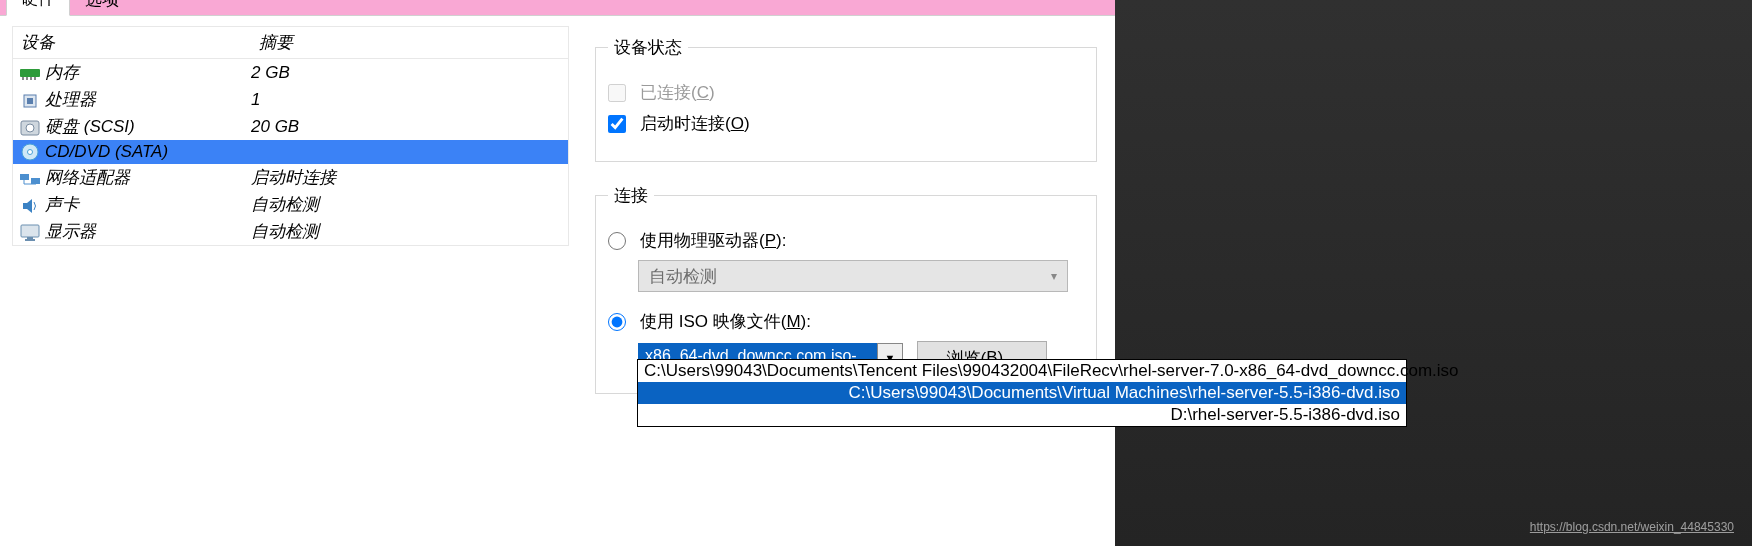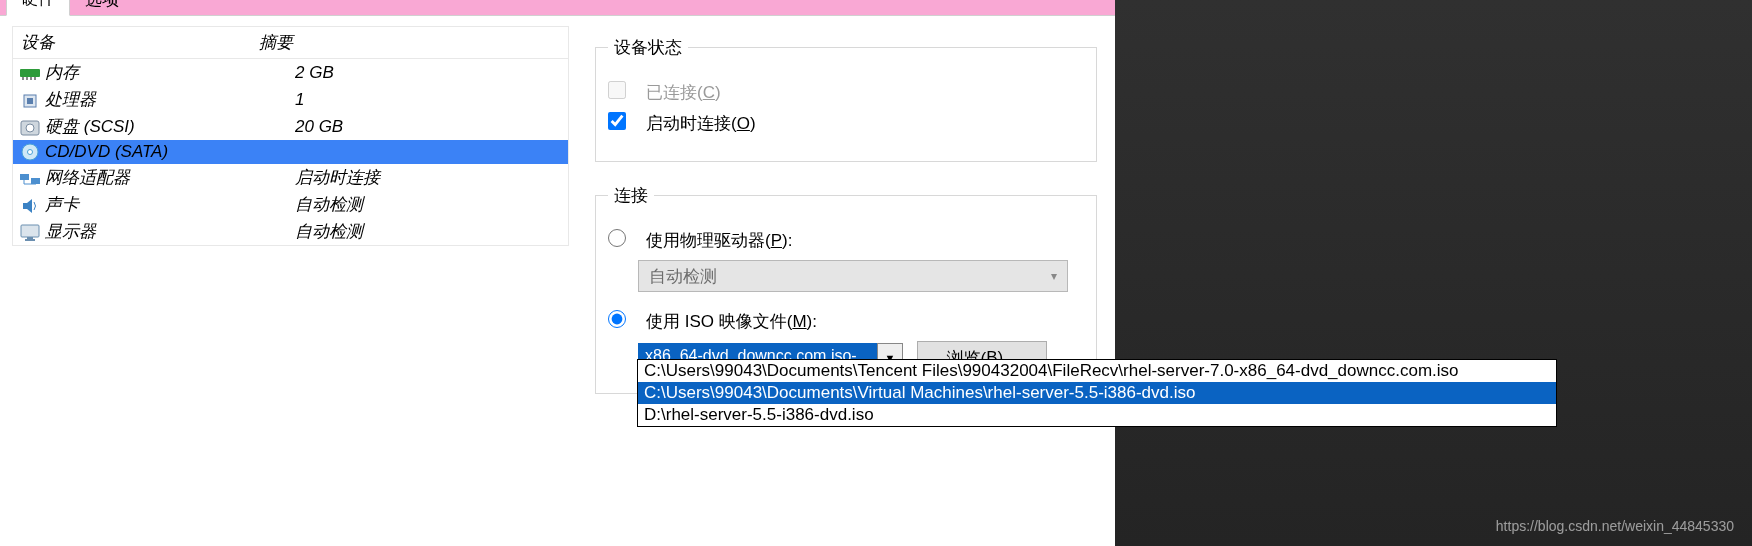--- a/index.html
+++ b/index.html
@@ -23,22 +23,23 @@
   }
   .right-backdrop {
     flex: 1;
     background: linear-gradient(to bottom, #303030 0%, #242424 100%);
     position: relative;
   }
   .watermark {
     position: absolute;
     bottom: 12px; right: 18px;
     color: rgba(255,255,255,0.55);
-    font-size: 14px;
+    font-size: 12px;
     font-family: Arial, sans-serif;
+    text-decoration: underline;
   }
   
   .tabs-row {
     display: flex;
     align-items: flex-end;
     height: 16px;
     border-bottom: 1px solid #d0d0d0;
     background: #f9a8d4;
     padding-left: 6px;
   }
@@ -91,35 +92,36 @@
     font-size: 17px;
     cursor: default;
   }
   .dev-row.selected { background: #3b82f6; }
   .dev-row .icon {
     width: 22px; height: 20px;
     display: inline-flex; align-items: center; justify-content: center;
     margin-right: 4px;
   }
   .dev-row .col-dev { width: 232px; display: flex; align-items: flex-end; }
-  .dev-row .col-sum { flex: 1; white-space: nowrap; overflow: hidden; text-overflow: ellipsis; margin-left: 44px; }
+  .dev-row .col-sum { flex: 1; white-space: nowrap; overflow: hidden; text-overflow: ellipsis; }
   .mn { text-decoration: underline; }
   
   fieldset.gbox {
     border: 1px solid #d8d8d8;
     margin: 0 0 22px 0;
     padding: 14px 18px 18px 12px;
   }
   fieldset.gbox legend {
     padding: 0 6px;
     font-size: 17px;
   }
   .check-row, .radio-row {
     display: flex;
-    gap: 20px;
+    align-items: center;
+    gap: 14px;
     margin: 8px 0;
     font-size: 17px;
   }
   input[type=checkbox], input[type=radio] {
     width: 18px; height: 18px;
     margin: 0;
   }
   .disabled-text { color: #9a9a9a; }
   .combo {
     width: 430px;
@@ -366,18 +368,18 @@
         </fieldset>
 
       </div>
     </div>
   </div>
 
   <div class="right-backdrop">
     <div class="watermark">https://blog.csdn.net/weixin_44845330</div>
   </div>
 
-  <div class="dropdown-list" id="iso-dropdown" style="left:637px; top:359px; width:920px;">
+  <div class="dropdown-list" id="iso-dropdown" style="left:637px; top:359px; width:770px;text-align:right;">
   <div class="opt">C:\Users\99043\Documents\Tencent Files\990432004\FileRecv\rhel-server-7.0-x86_64-dvd_downcc.com.iso</div>
       <div class="opt hl">C:\Users\99043\Documents\Virtual Machines\rhel-server-5.5-i386-dvd.iso</div>
       <div class="opt">D:\rhel-server-5.5-i386-dvd.iso</div>
     </div>
 </div>
 
 </body></html>

